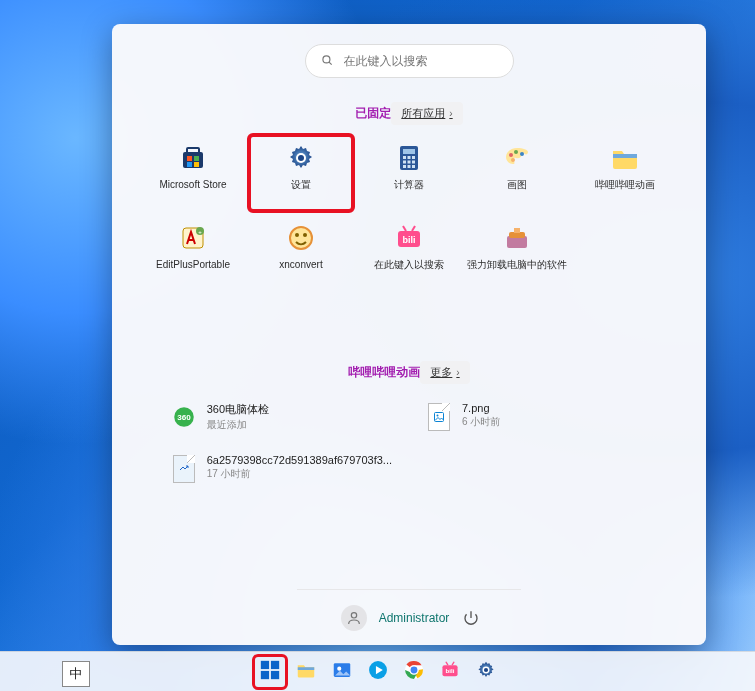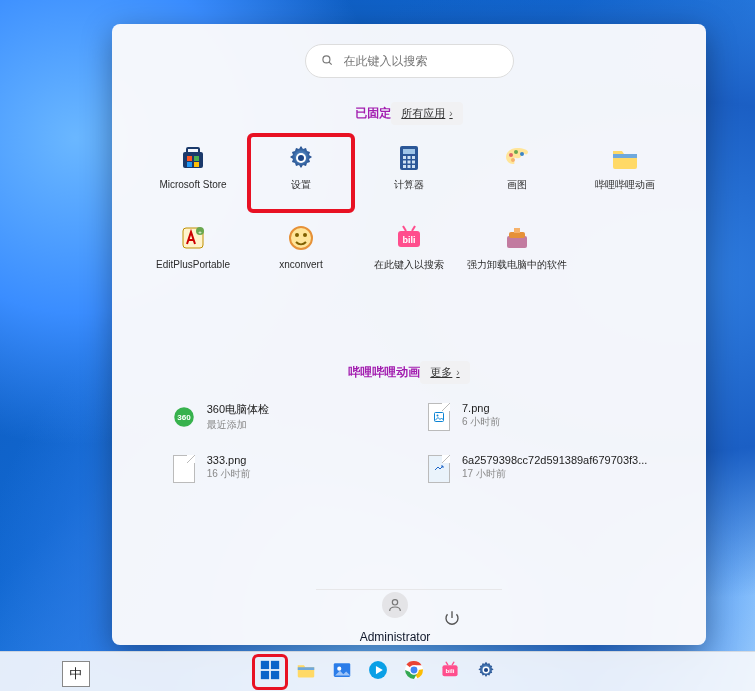--- a/index.html
+++ b/index.html
@@ -112,23 +112,23 @@
     margin-top: auto;
     height: 56px;
     border-top: 1px solid #e7e7e9;
     display: flex; align-items: center; justify-content: space-between;
     padding: 0 10px;
     margin-left: -26px; margin-right: -26px;
     padding-left: 36px; padding-right: 36px;
   }
   .user {
     display: flex; align-items: center; gap: 12px;
-    font-size: 12px; color: #0f172a;
-    cursor: pointer;
-    padding: 6px 8px; border-radius: 4px; flex-direction: column;
+    font-size: 12px; color: #0f766e;
+    cursor: pointer;
+    padding: 6px 8px; border-radius: 4px;
   }
   .user .avatar {
     width: 26px; height: 26px; border-radius: 50%;
     background: #e4e4e7;
     display: flex; align-items: center; justify-content: center;
   }
   .power {
     width: 28px; height: 28px; border-radius: 4px;
     display: flex; align-items: center; justify-content: center;
     cursor: pointer;
@@ -348,29 +348,20 @@
               <svg width="12" height="12" viewBox="0 0 24 24">
                 <rect x="3" y="3" width="18" height="18" rx="2" fill="none" stroke="#0b84d4" stroke-width="2"></rect>
                 <circle cx="9" cy="9" r="2" fill="#0b84d4"></circle>
                 <path d="M4 19l6-6 4 4 3-3 4 4" stroke="#0b84d4" stroke-width="2" fill="none"></path>
               </svg>
             </div>
           </span>
     <span class="rec-text">
       <span class="rec-title">7.png</span>
       <span class="rec-sub">6 小时前</span>
-    </span>
-        </div>
-        <div class="rec-item">
-    <span class="rec-icon">
-            <div class="doc-page"></div>
-          </span>
-    <span class="rec-text">
-      <span class="rec-title">333.png</span>
-      <span class="rec-sub">16 小时前</span>
     </span>
         </div>
         <div class="rec-item">
     <span class="rec-icon">
             <div class="doc-page" style="display:flex;align-items:center;justify-content:center;background:#eaf3fb">
               <svg width="12" height="12" viewBox="0 0 24 24" stroke="#1e66c9" fill="none" stroke-width="2">
                 <polyline points="4 14 10 8 14 12 20 6"></polyline>
                 <polyline points="16 6 20 6 20 10"></polyline>
               </svg>
             </div>

